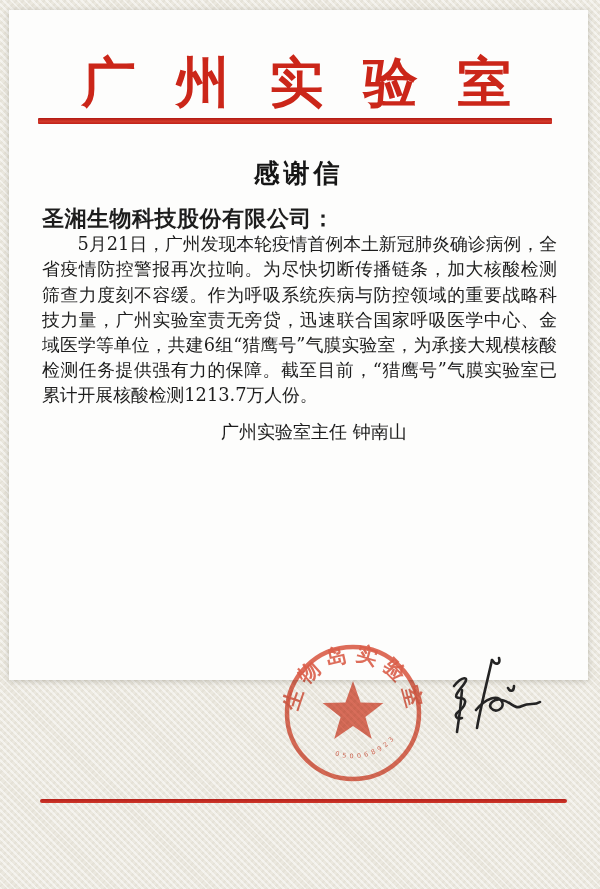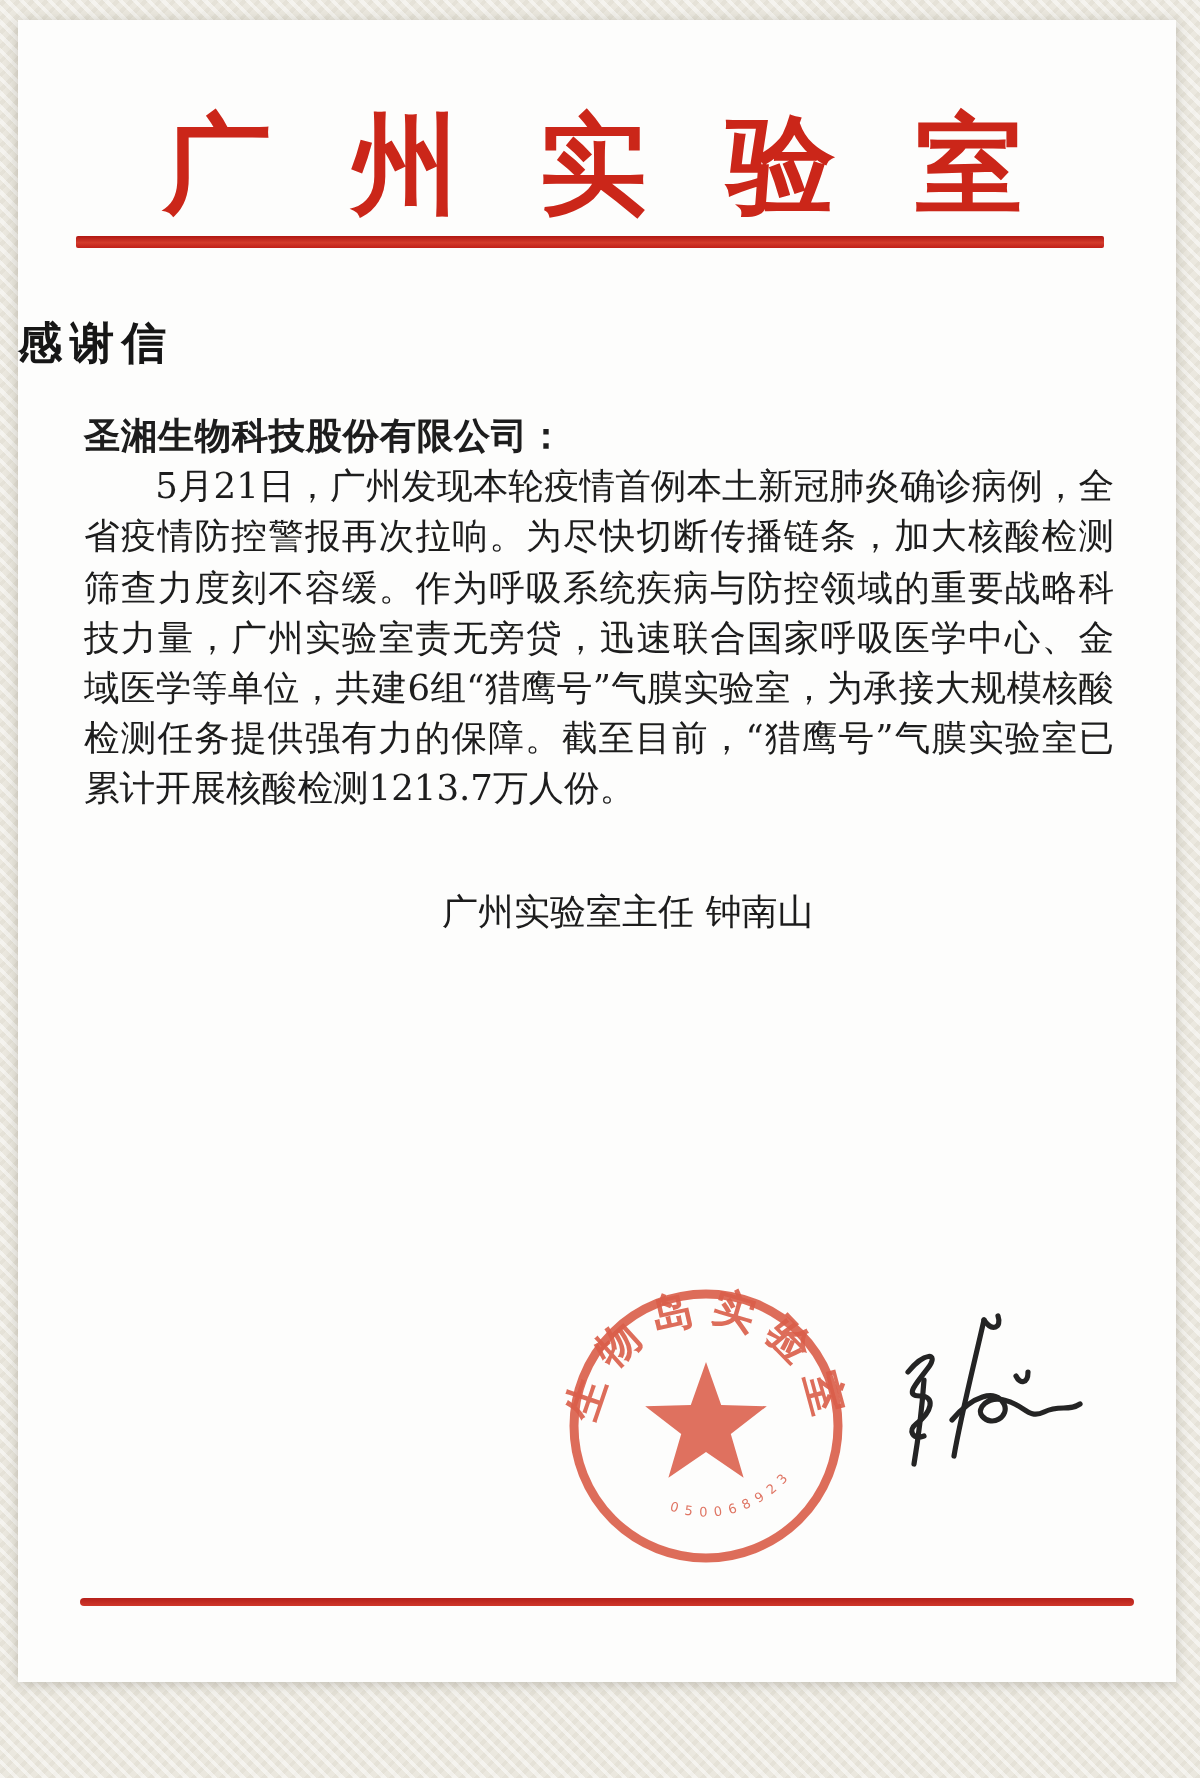--- a/index.html
+++ b/index.html
@@ -5,54 +5,54 @@
   html,body{margin:0;padding:0;}
   body{
     width:600px;height:889px;overflow:hidden;position:relative;
     background-color:#ebe8df;
     background-image:
       repeating-linear-gradient(45deg, rgba(255,255,255,.5) 0 2px, rgba(255,255,255,0) 2px 5px),
       repeating-linear-gradient(-45deg, rgba(203,198,183,.18) 0 2px, rgba(255,255,255,0) 2px 5px);
     font-family:"DejaVu Serif","Liberation Serif",serif;
   }
   .paper{
-    position:absolute;left:9px;top:10px;width:579px;height:831px;
+    position:absolute;left:9px;top:10px;width:579px;height:670px;
     background:#fdfdfc;
     box-shadow:0 1px 6px rgba(60,55,40,.25);
   }
   .letterhead{
     margin-top:42px;
     text-align:center;
     font-size:54px;line-height:60px;font-weight:bold;
     color:#cb2619;
     letter-spacing:40px;padding-left:36px;
     font-family:"DejaVu Serif","Liberation Serif",serif;
     white-space:nowrap;
   }
   .head-rule{
     margin:6px auto 0 29px;width:514px;height:6px;
     background:linear-gradient(#b01712 0%, #d33b2b 55%, #c02018 100%);
     border-radius:1px;
   }
   .letter-title{
-    margin-top:34px;
-    font-size:22px;line-height:30px;font-weight:bold;
+    margin-top:34px;text-align:center;
+    font-size:26px;line-height:30px;font-weight:bold;
     letter-spacing:4px;color:#161616;
     font-family:"DejaVu Sans","Liberation Sans",sans-serif;
   }
   .body-text{
     margin:18px 31px 0 33px;
     font-size:17.8px;line-height:25.2px;
     text-align:justify;color:#1d1d1d;
   }
-  .recipient{font-weight:bold;font-size:18px;letter-spacing:.5px;}
+  .recipient{font-weight:bold;font-size:22px;letter-spacing:.5px;}
   .para{margin:0;text-indent:2em;}
   .sign-block{
     position:relative;z-index:2;
-    margin:36px 0 0 212px;
+    margin:11px 0 0 212px;
     font-size:18px;line-height:25.5px;color:#1c1c1c;
     white-space:nowrap;
   }
   .sign-date{padding-left:13px;}
   .seal{
     position:absolute;left:269px;top:628px;width:150px;height:150px;
     z-index:3;mix-blend-mode:multiply;opacity:.92;
     pointer-events:none;
   }
   .autograph{

